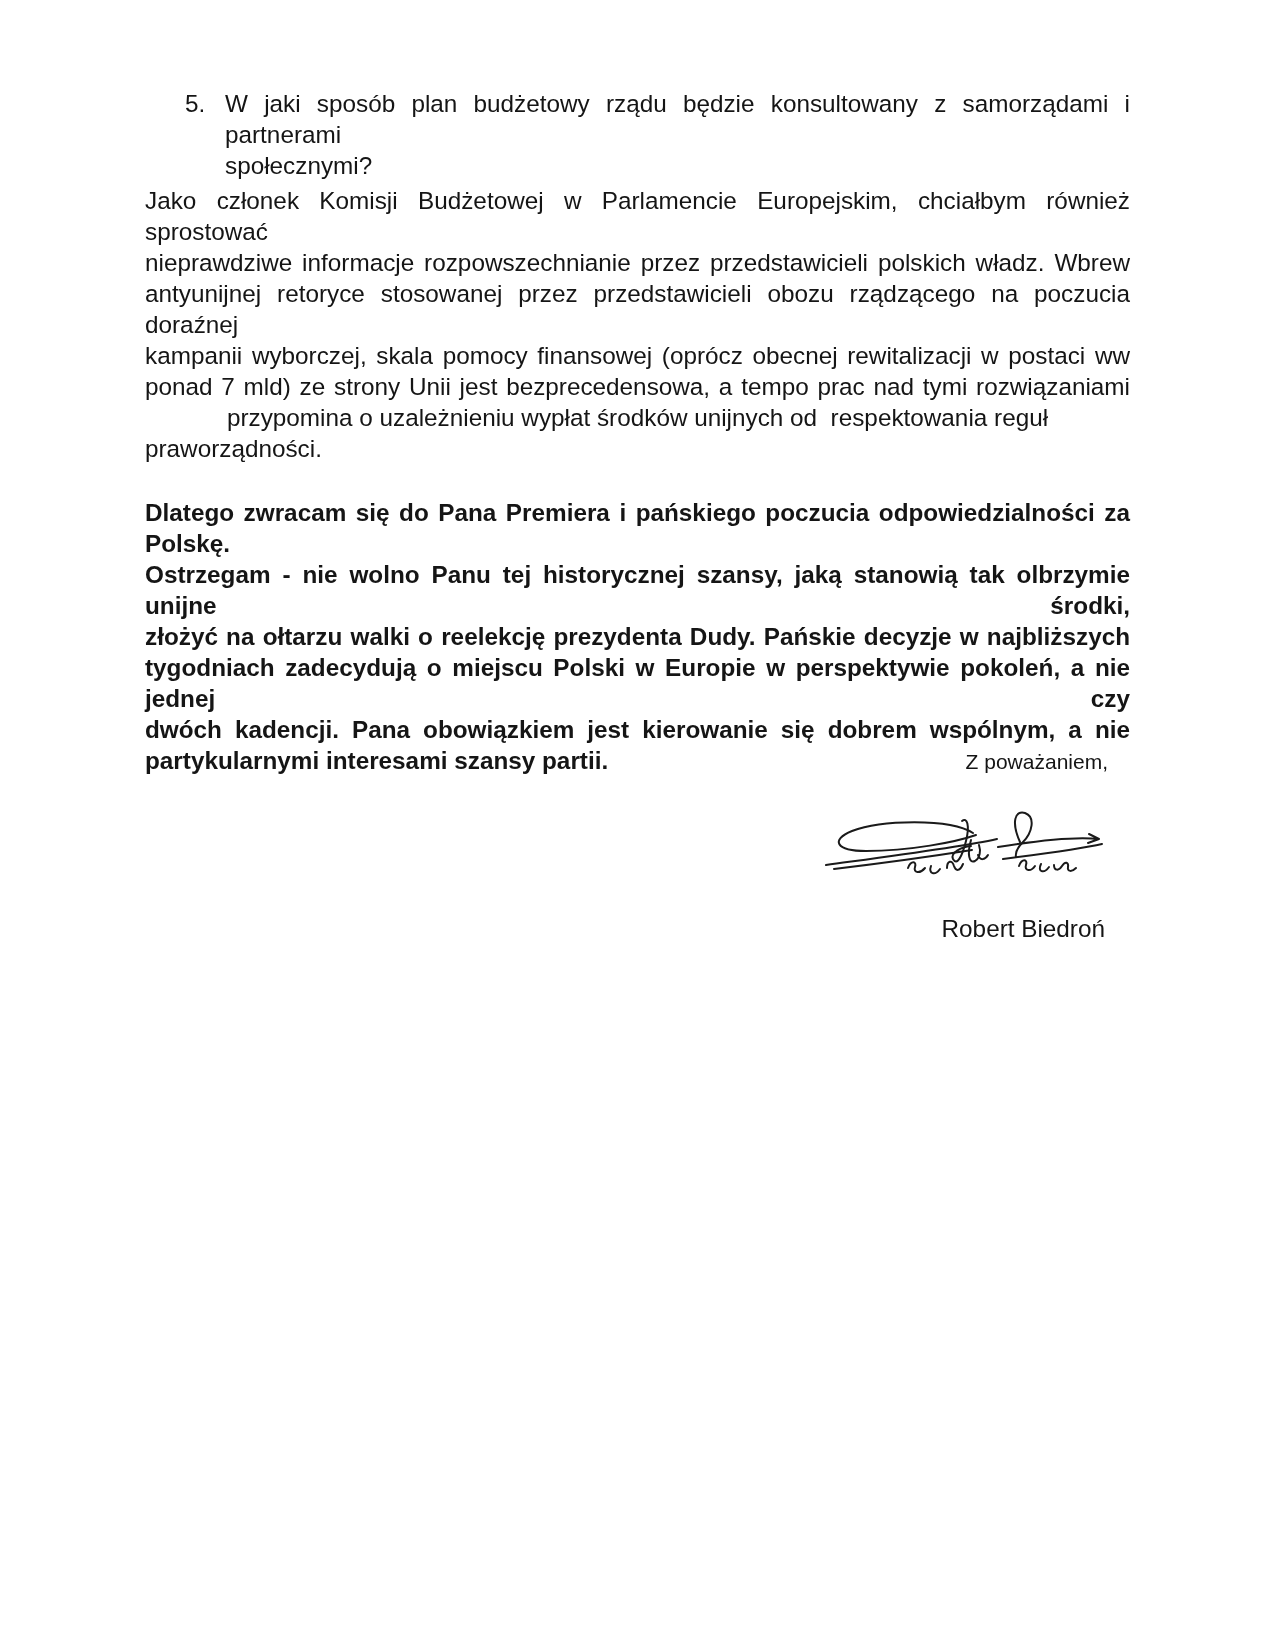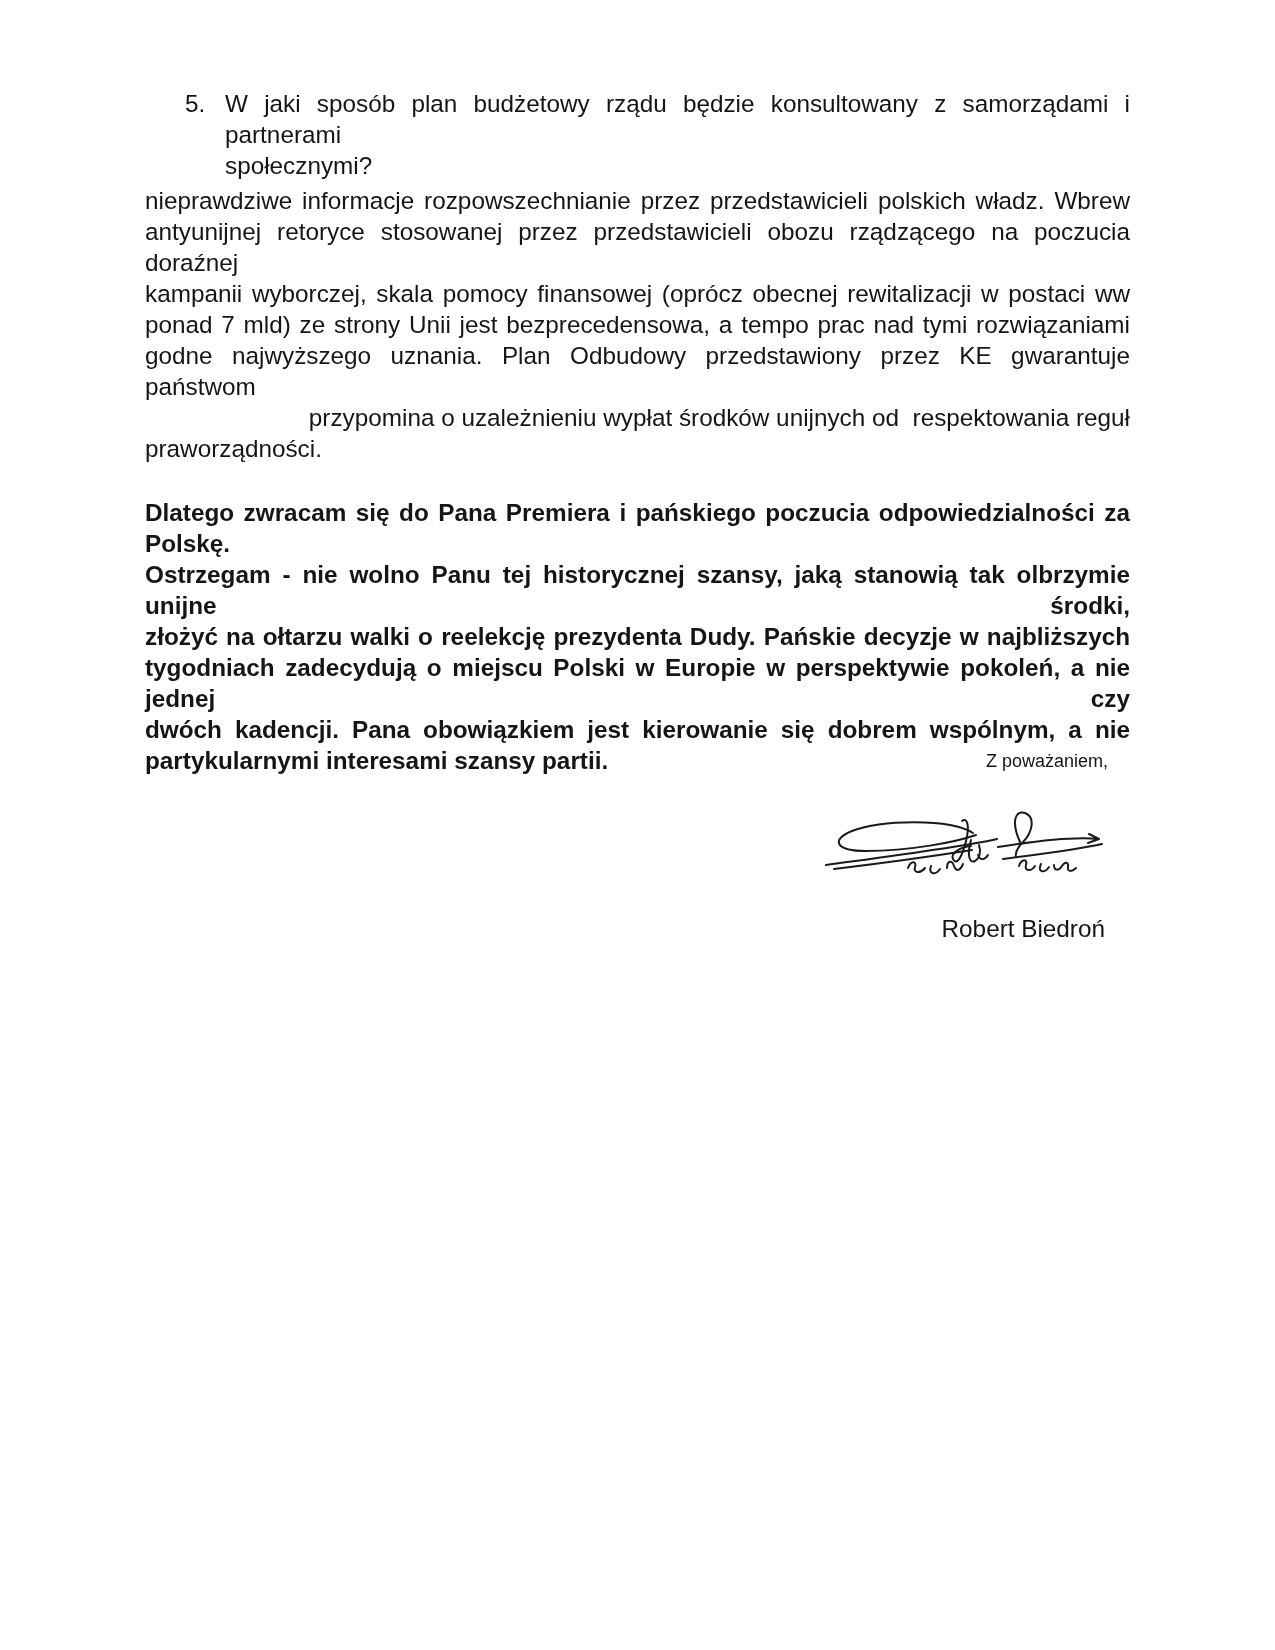--- a/index.html
+++ b/index.html
@@ -21,21 +21,21 @@
     line-height: 31px;
     white-space: normal;
   }
   
   .jline {
     text-align: justify;
     text-align-last: justify;
   }
   
   .lline {
-    text-align: right;
+    text-align: center;
     text-align-last: left;
   }
   .item-number {
     position: absolute;
     left: 185px;
     top: 88px;
     font-size: 24.3px;
     line-height: 31px;
   }
   .item-text {
@@ -54,21 +54,21 @@
     position: absolute;
     left: 145px;
     top: 497px;
     width: 985px;
     font-weight: bold;
   }
   .valediction {
     position: absolute;
     right: 167px;
     top: 746px;
-    font-size: 18px;
+    font-size: 21px;
     line-height: 31px;
     text-align: right;
   }
   .signature-svg {
     position: absolute;
     left: 822px;
     top: 806px;
   }
   .signatory {
     position: absolute;
@@ -85,25 +85,25 @@
 <div class="page">
 
   <span class="item-number">5.</span>
 
   <div class="item-text">
     <div class="line jline">W jaki sposób plan budżetowy rządu będzie konsultowany z samorządami i partnerami</div>
     <div class="line lline">społecznymi?</div>
   </div>
 
   <div class="para1">
+    <div class="line jline">Jako członek Komisji Budżetowej w Parlamencie Europejskim, chciałbym również sprostować</div>
     <div class="line jline">nieprawdziwe informacje rozpowszechnianie przez przedstawicieli polskich władz. Wbrew</div>
     <div class="line jline">antyunijnej retoryce stosowanej przez przedstawicieli obozu rządzącego na poczucia doraźnej</div>
     <div class="line jline">kampanii wyborczej, skala pomocy finansowej (oprócz obecnej rewitalizacji w postaci ww</div>
     <div class="line jline">ponad 7 mld) ze strony Unii jest bezprecedensowa, a tempo prac nad tymi rozwiązaniami</div>
-    <div class="line jline">godne najwyższego uznania. Plan Odbudowy przedstawiony przez KE gwarantuje państwom</div>
     <div class="line lline">przypomina o uzależnieniu wypłat środków unijnych od&nbsp; respektowania reguł praworządności.</div>
   </div>
 
   <div class="para2">
     <div class="line jline">Dlatego zwracam się do Pana Premiera i pańskiego poczucia odpowiedzialności za Polskę.</div>
     <div class="line jline">Ostrzegam - nie wolno Panu tej historycznej szansy, jaką stanowią tak olbrzymie unijne środki,</div>
     <div class="line jline">złożyć na ołtarzu walki o reelekcję prezydenta Dudy. Pańskie decyzje w najbliższych</div>
     <div class="line jline">tygodniach zadecydują o miejscu Polski w Europie w perspektywie pokoleń, a nie jednej czy</div>
     <div class="line jline">dwóch kadencji. Pana obowiązkiem jest kierowanie się dobrem wspólnym, a nie</div>
     <div class="line lline">partykularnymi interesami szansy partii.</div>

